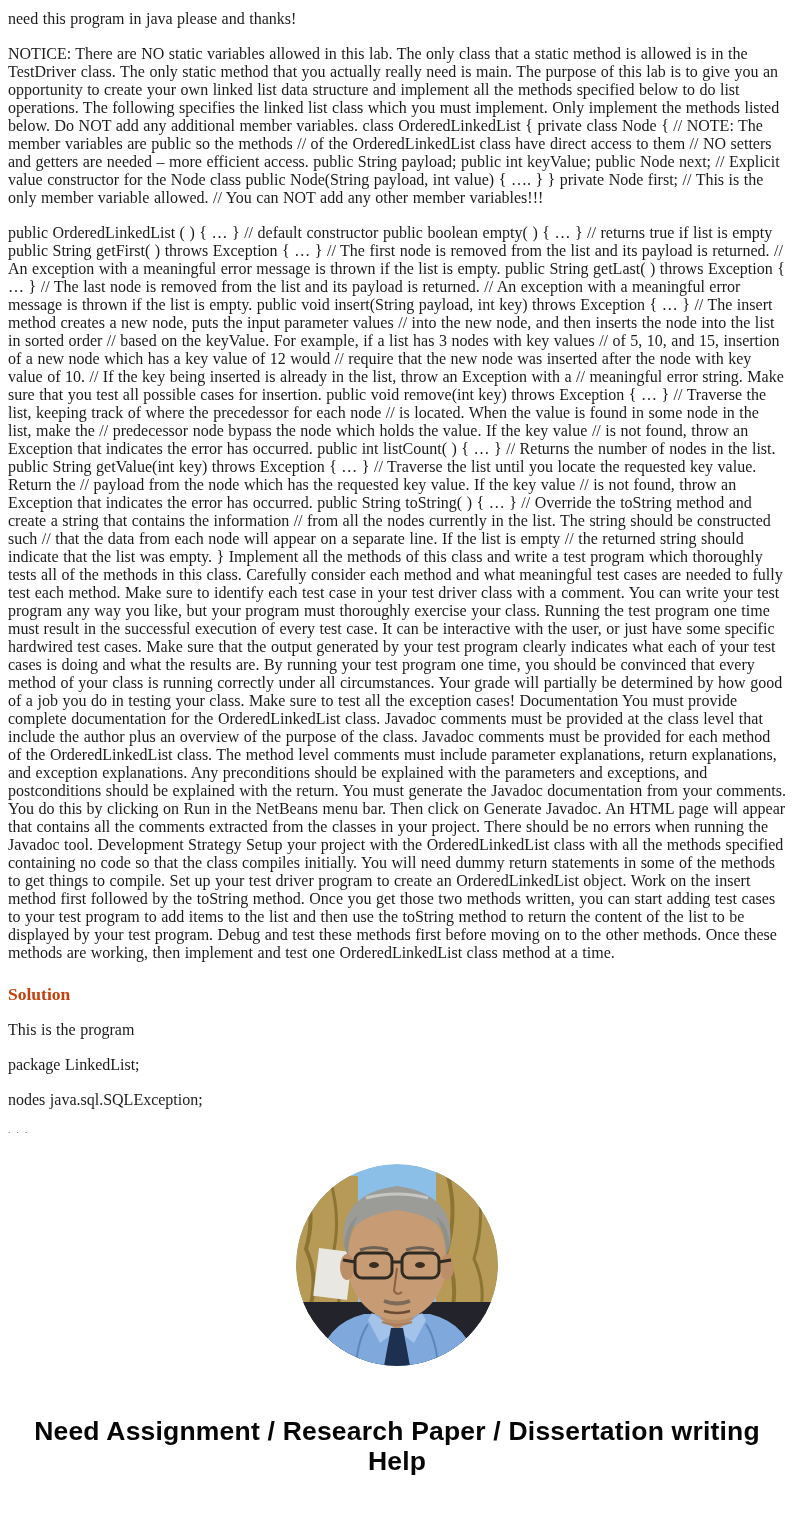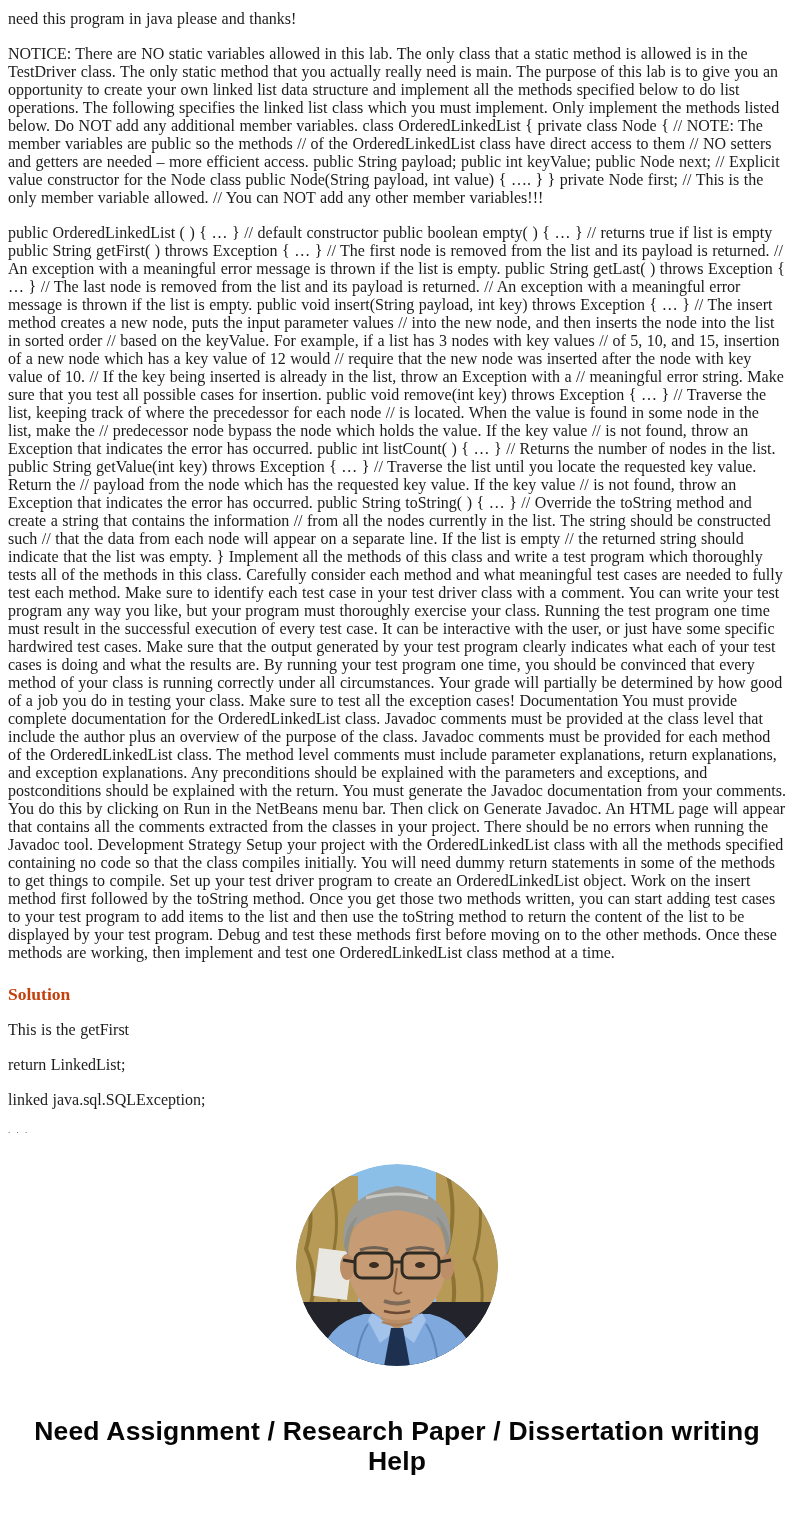--- a/index.html
+++ b/index.html
@@ -72,25 +72,25 @@
 <div class="page">
 
   <p class="body-text first-par">need this program in java please and thanks!</p>
 
   <p class="body-text">NOTICE: There are NO static variables allowed in this lab. The only class that a static method is allowed is in the TestDriver class. The only static method that you actually really need is main. The purpose of this lab is to give you an opportunity to create your own linked list data structure and implement all the methods specified below to do list operations. The following specifies the linked list class which you must implement. Only implement the methods listed below. Do NOT add any additional member variables. class OrderedLinkedList { private class Node { // NOTE: The member variables are public so the methods // of the OrderedLinkedList class have direct access to them // NO setters and getters are needed – more efficient access. public String payload; public int keyValue; public Node next; // Explicit value constructor for the Node class public Node(String payload, int value) { …. } } private Node first; // This is the only member variable allowed. // You can NOT add any other member variables!!!</p>
 
   <p class="body-text">public OrderedLinkedList ( ) { … } // default constructor public boolean empty( ) { … } // returns true if list is empty public String getFirst( ) throws Exception { … } // The first node is removed from the list and its payload is returned. // An exception with a meaningful error message is thrown if the list is empty. public String getLast( ) throws Exception { … } // The last node is removed from the list and its payload is returned. // An exception with a meaningful error message is thrown if the list is empty. public void insert(String payload, int key) throws Exception { … } // The insert method creates a new node, puts the input parameter values // into the new node, and then inserts the node into the list in sorted order // based on the keyValue. For example, if a list has 3 nodes with key values // of 5, 10, and 15, insertion of a new node which has a key value of 12 would // require that the new node was inserted after the node with key value of 10. // If the key being inserted is already in the list, throw an Exception with a // meaningful error string. Make sure that you test all possible cases for insertion. public void remove(int key) throws Exception { … } // Traverse the list, keeping track of where the precedessor for each node // is located. When the value is found in some node in the list, make the // predecessor node bypass the node which holds the value. If the key value // is not found, throw an Exception that indicates the error has occurred. public int listCount( ) { … } // Returns the number of nodes in the list. public String getValue(int key) throws Exception { … } // Traverse the list until you locate the requested key value. Return the // payload from the node which has the requested key value. If the key value // is not found, throw an Exception that indicates the error has occurred. public String toString( ) { … } // Override the toString method and create a string that contains the information // from all the nodes currently in the list. The string should be constructed such // that the data from each node will appear on a separate line. If the list is empty // the returned string should indicate that the list was empty. } Implement all the methods of this class and write a test program which thoroughly tests all of the methods in this class. Carefully consider each method and what meaningful test cases are needed to fully test each method. Make sure to identify each test case in your test driver class with a comment. You can write your test program any way you like, but your program must thoroughly exercise your class. Running the test program one time must result in the successful execution of every test case. It can be interactive with the user, or just have some specific hardwired test cases. Make sure that the output generated by your test program clearly indicates what each of your test cases is doing and what the results are. By running your test program one time, you should be convinced that every method of your class is running correctly under all circumstances. Your grade will partially be determined by how good of a job you do in testing your class. Make sure to test all the exception cases! Documentation You must provide complete documentation for the OrderedLinkedList class. Javadoc comments must be provided at the class level that include the author plus an overview of the purpose of the class. Javadoc comments must be provided for each method of the OrderedLinkedList class. The method level comments must include parameter explanations, return explanations, and exception explanations. Any preconditions should be explained with the parameters and exceptions, and postconditions should be explained with the return. You must generate the Javadoc documentation from your comments. You do this by clicking on Run in the NetBeans menu bar. Then click on Generate Javadoc. An HTML page will appear that contains all the comments extracted from the classes in your project. There should be no errors when running the Javadoc tool. Development Strategy Setup your project with the OrderedLinkedList class with all the methods specified containing no code so that the class compiles initially. You will need dummy return statements in some of the methods to get things to compile. Set up your test driver program to create an OrderedLinkedList object. Work on the insert method first followed by the toString method. Once you get those two methods written, you can start adding test cases to your test program to add items to the list and then use the toString method to return the content of the list to be displayed by your test program. Debug and test these methods first before moving on to the other methods. Once these methods are working, then implement and test one OrderedLinkedList class method at a time.</p>
 
   <h2 class="solution-heading">Solution</h2>
 
-  <p class="body-text">This is the getFirst</p>
+  <p class="body-text">This is the program</p>
 
-  <p class="body-text">return LinkedList;</p>
+  <p class="body-text">package LinkedList;</p>
 
-  <p class="body-text">linked java.sql.SQLException;</p>
+  <p class="body-text">nodes java.sql.SQLException;</p>
 
   <p class="truncated-line">. . .</p>
 
   <div class="avatar-wrap">
     <div class="avatar">
       <svg width="202" height="202" viewBox="0 0 202 202">
         <defs>
           <clipPath id="avclip">
               <circle cx="101" cy="101" r="101"></circle>
             </clipPath>

